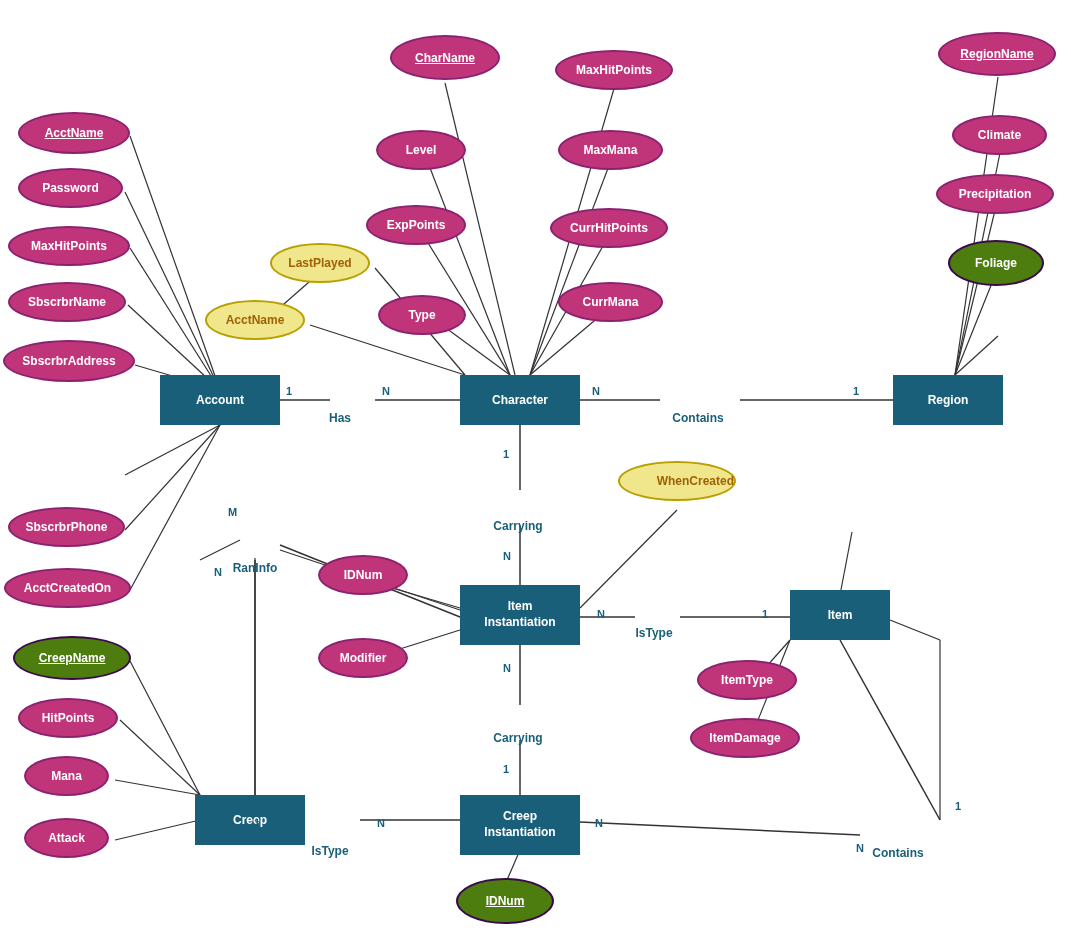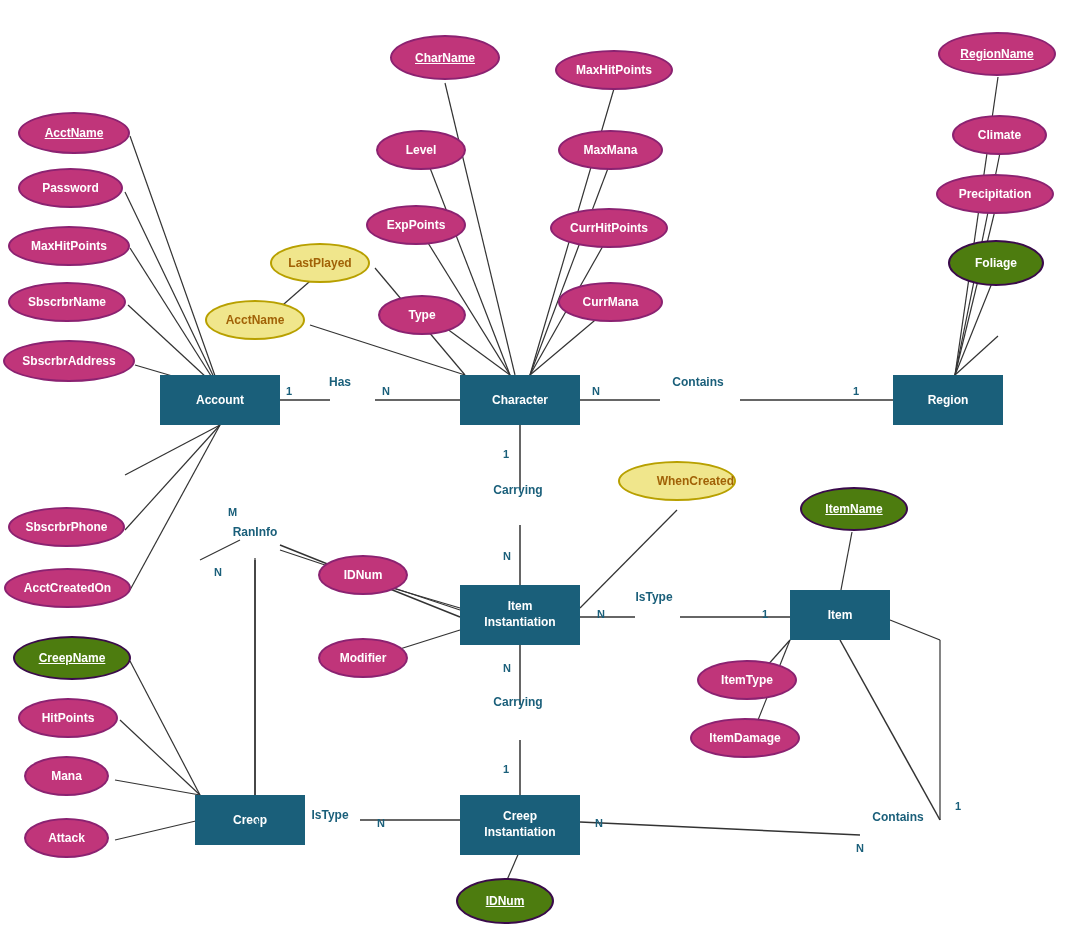--- a/index.html
+++ b/index.html
@@ -27,21 +27,21 @@
       align-items: center;
       justify-content: center;
       text-align: center;
       border: 2px solid #1a5f7a;
     }
     .diamond {
       position: absolute;
       width: 80px;
       height: 50px;
       display: flex;
-      align-items: flex-start;
+      align-items: flex-end;
       justify-content: center;
       text-align: center;
       font-size: 12px;
       font-weight: bold;
       color: #1a5f7a;
     }
     .diamond::before {
       content: '';
       position: absolute;
       width: 80px;
@@ -334,23 +334,20 @@
   <div class="oval oval-purple" style="left:318px; top:555px; width:90px; height:40px;">
     <span>IDNum</span>
   </div>
   <div class="oval oval-purple" style="left:318px; top:638px; width:90px; height:40px;">
     <span>Modifier</span>
   </div>
   <div class="oval oval-yellow" style="left:618px; top:461px; width:118px; height:40px;justify-content:flex-end;">
     <span>WhenCreated</span>
   </div>
 
-  <div class="oval oval-dark-purple" style="left:800px; top:487px; width:108px; height:44px;">
-    <span style="text-decoration:underline;">ItemName</span>
-  </div>
   <div class="oval oval-purple" style="left:697px; top:660px; width:100px; height:40px;">
     <span>ItemType</span>
   </div>
   <div class="oval oval-purple" style="left:690px; top:718px; width:110px; height:40px;">
     <span>ItemDamage</span>
   </div>
 
   <div class="oval oval-purple" style="left:938px; top:32px; width:118px; height:44px;">
     <span style="text-decoration:underline;">RegionName</span>
   </div>

